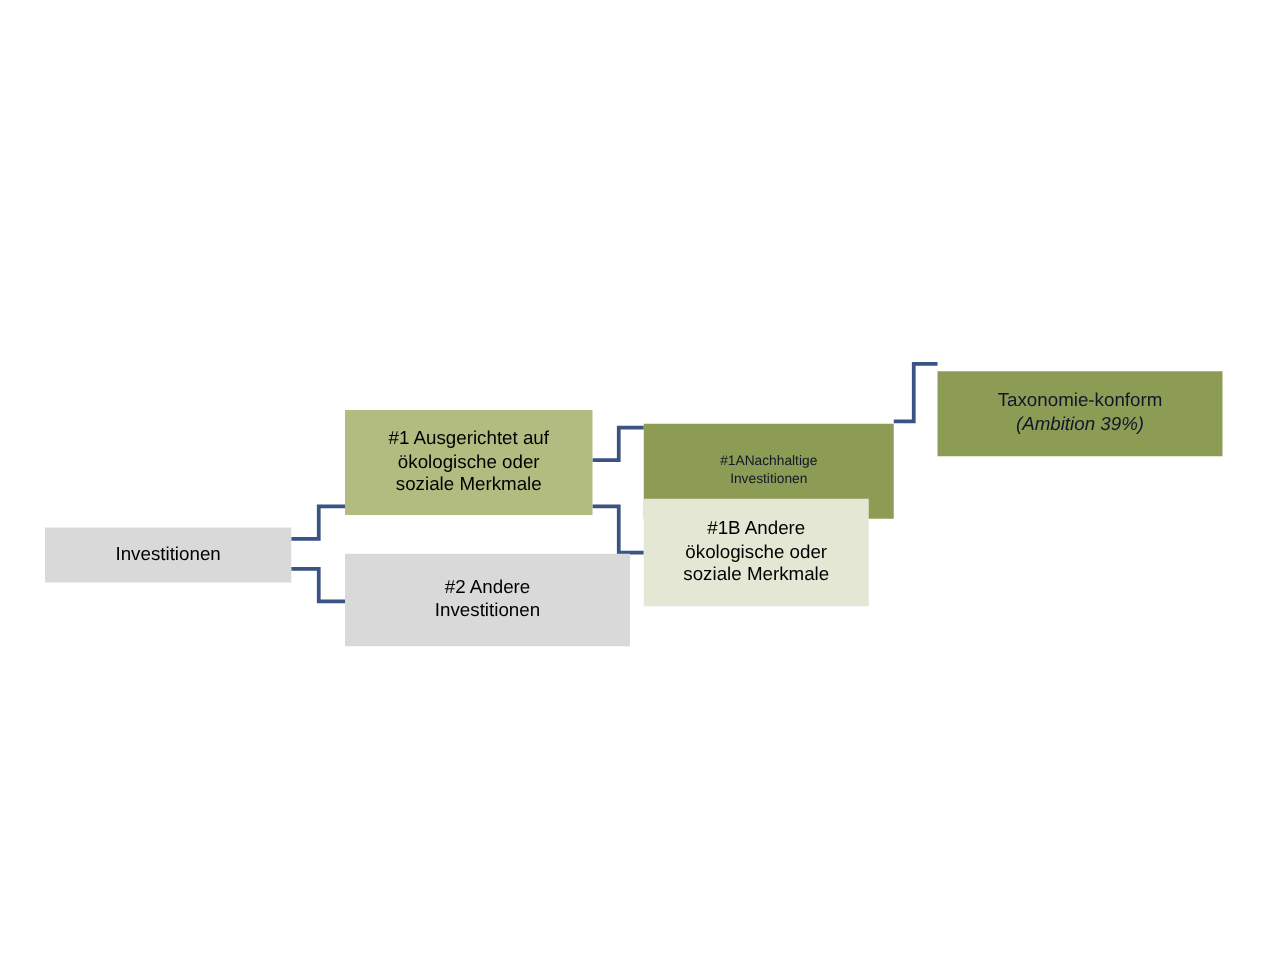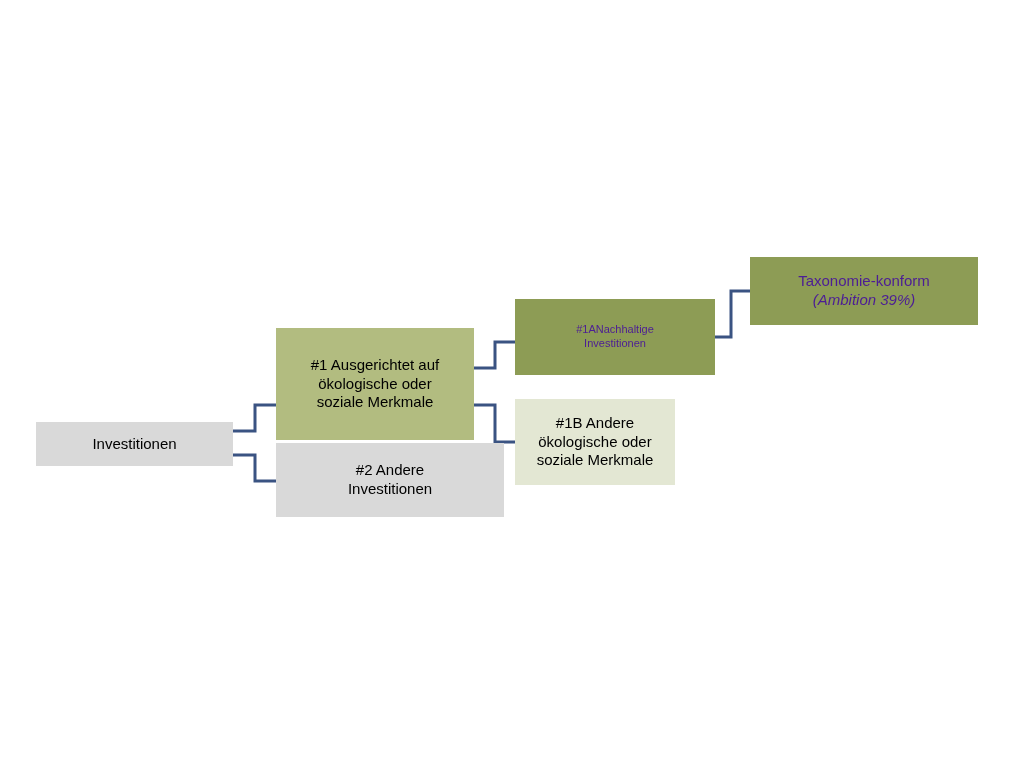--- a/index.html
+++ b/index.html
@@ -39,45 +39,46 @@
   .node--grey {
     background: #d9d9d9;
     color: #000000;
   }
   .node--olive-mid {
     background: #b2bc80;
     color: #000000;
   }
   .node--olive-dark {
     background: #8d9c55;
-    color: #4c1d95;
+    color: #0f172a;
+    margin-top: 40px;
   }
   .node--sage-light {
     background: #e3e7d3;
     color: #000000;
   }
   
   #node-investitionen {
     left: 36px;  top: 422px;  width: 197px; height: 44px;
     font-size: 15px;
   }
   #node-ausgerichtet {
-    left: 276px; top: 328px;  width: 198px; height: 112px;
+    left: 276px; top: 328px;  width: 198px; height: 84px;
     font-size: 15px;
   }
   #node-andere-investitionen {
     left: 276px; top: 443px;  width: 228px; height: 74px;
     font-size: 15px;
   }
   #node-nachhaltige {
     left: 515px; top: 299px;  width: 200px; height: 76px;
     font-size: 11px;
   }
   #node-andere-merkmale {
-    left: 515px; top: 399px;  width: 160px; height: 86px;
+    left: 515px; top: 399px;  width: 180px; height: 86px;
     font-size: 15px;
   }
   #node-taxonomie {
     left: 750px; top: 257px;  width: 228px; height: 68px;
     font-size: 15px;
   }
   .italic-line {
     font-style: italic;
   }
   

